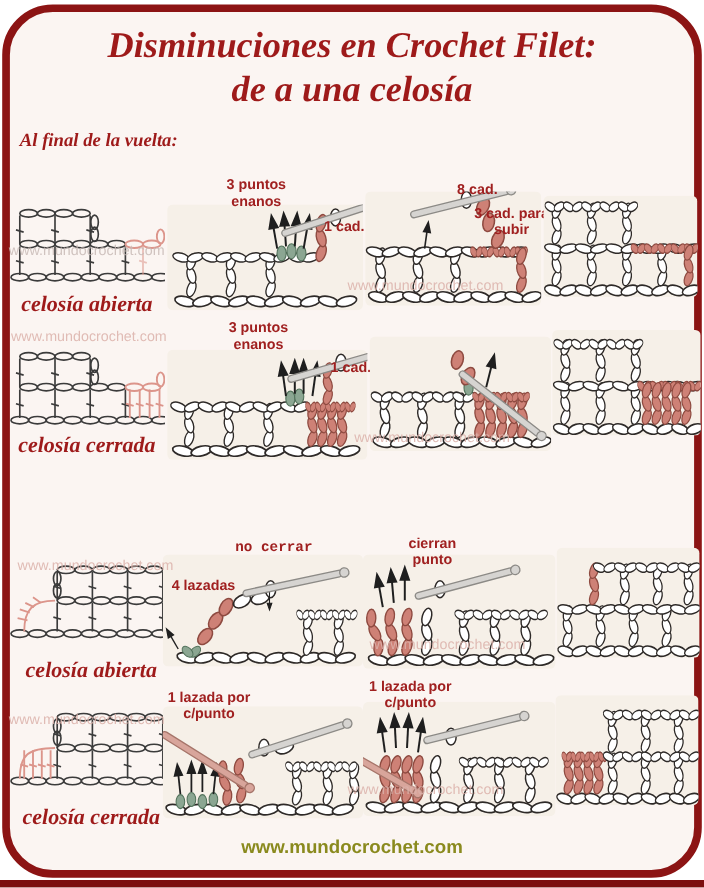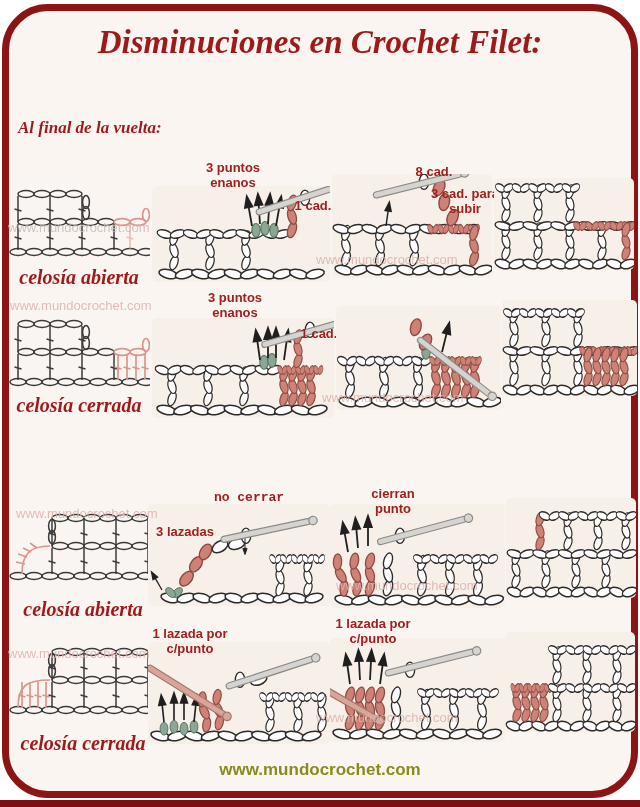--- a/index.html
+++ b/index.html
@@ -82,20 +82,21 @@
         <line x1="-3.5" y1="-13" x2="3.5" y2="-11"></line>
     </symbol>
   </defs>
 </svg>
 
 <div class="page">
   <div class="frame"></div>
 
   <div class="title">
     <span>Disminuciones en Crochet Filet:</span>
+    <span>de a una celosía</span>
   </div>
 
   <div class="sec-heading h1">Al final de la vuelta:</div>
 
   <div class="row r1">
     <div class="panel" style="left:8px;top:8px;width:142px;height:118px;">
       <svg width="142" height="92" viewBox="0 0 142 92">
         <g class="cln">
           <use href="#ch" x="10" y="86"></use>
             <use href="#ch" x="26" y="86"></use>
@@ -374,21 +375,21 @@
         <use href="#lp" class="st-w" transform="translate(66,46) rotate(60)"></use>
         <use href="#lp" class="st-w" transform="translate(82,42) rotate(72)"></use>
         <use href="#lp" class="st-w" transform="translate(98,38) scale(0.9)"></use>
         <use href="#ar" class="ink" transform="translate(97,34) rotate(180) scale(0.55)"></use>
         <use href="#hk" class="hkg" transform="translate(120,26) rotate(-12)"></use>
         <use href="#tp" class="st-w" transform="translate(132,92) scale(0.8)"></use>
         <use href="#tp" class="st-w" transform="translate(160,92) scale(0.8)"></use>
         <use href="#br" class="st-w" transform="translate(122,55) scale(0.34,0.9)"></use>
       </svg>
       <div class="lbl" style="left:56px;top:14px;width:90px;font-family:Liberation Mono, monospace;">no cerrar</div>
-      <div class="lbl" style="left:0;top:48px;width:74px;">3 lazadas</div>
+      <div class="lbl" style="left:0;top:48px;width:74px;">4 lazadas</div>
     </div>
 
     <div class="panel" style="left:330px;top:0;width:175px;height:136px;">
       <svg style="left:0;top:28px;" width="175" height="104" viewBox="0 0 175 104">
         <rect class="ibg" x="0" y="0" width="175" height="104" rx="5"></rect>
         <use href="#br" class="st-w" transform="translate(6,96) scale(1.04,1)"></use>
         <use href="#tp" class="st-p" transform="translate(16,92) rotate(-14) scale(0.9)"></use>
         <use href="#tp" class="st-p" transform="translate(28,92) rotate(-6) scale(0.9)"></use>
         <use href="#tp" class="st-p" transform="translate(40,92) scale(0.9)"></use>
         <use href="#ar" class="ink" transform="translate(18,48) rotate(-10)"></use>

